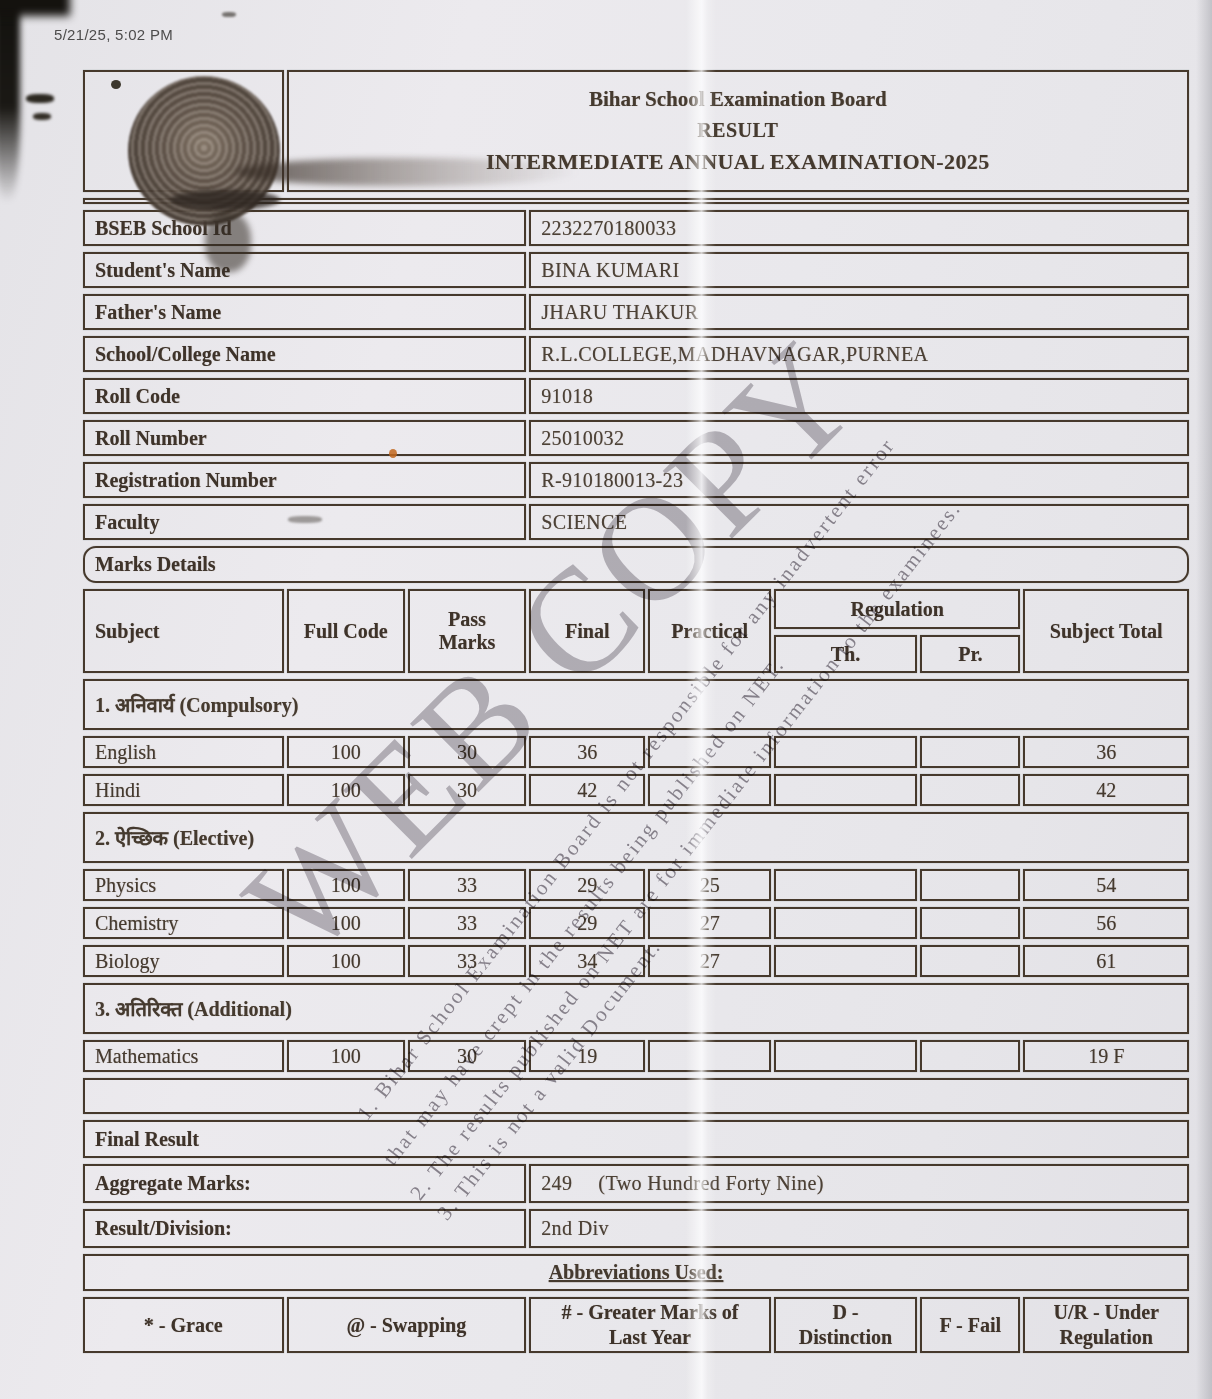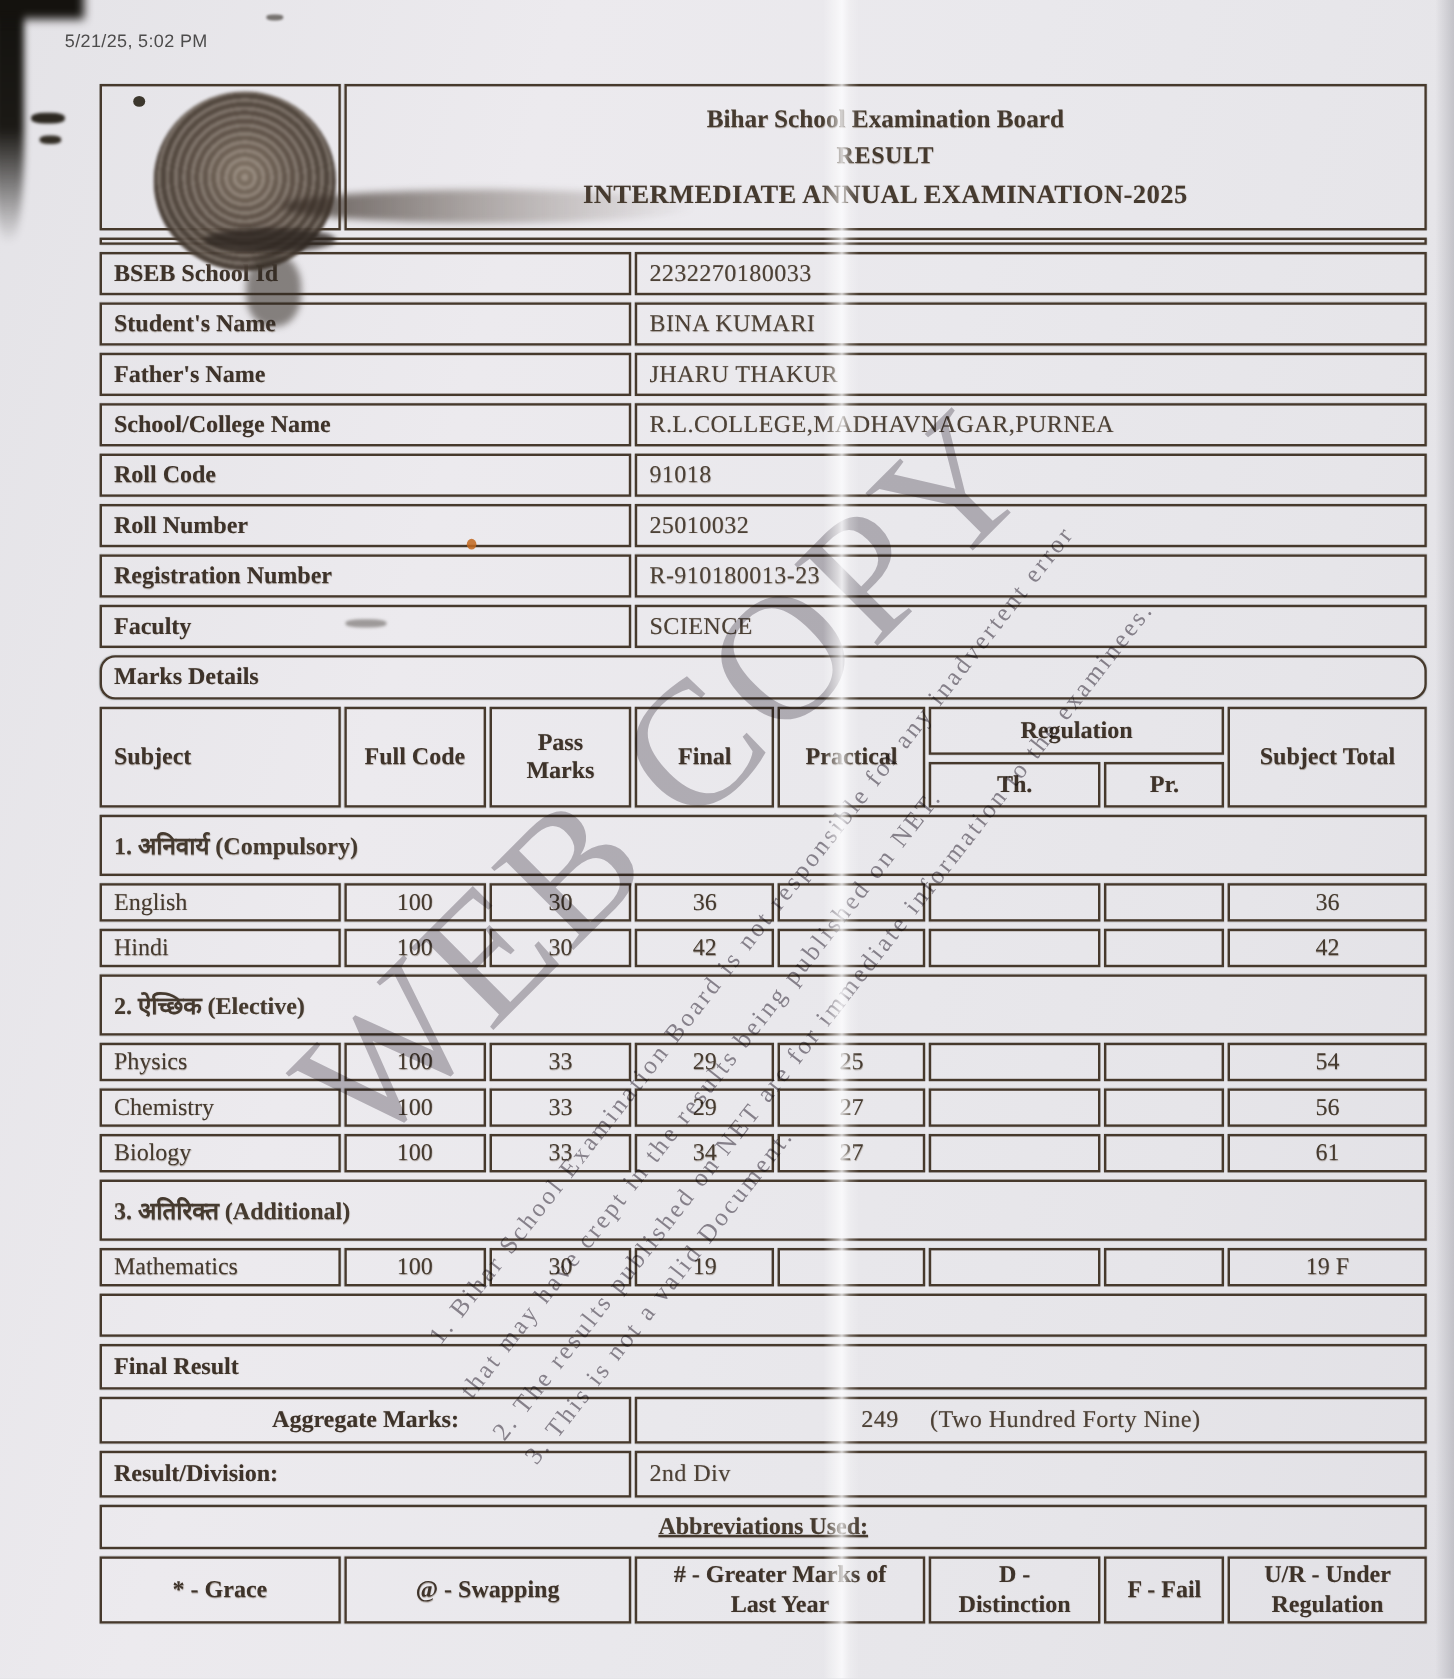--- a/index.html
+++ b/index.html
@@ -37,21 +37,21 @@
   .c{text-align:center;padding:1px 2px;}
   .r-head td{height:122px;}
   .r-info td{height:36px;}
   .r-md td{height:37px;border-radius:13px;}
   .r-h1 td{height:40px;}
   .r-h2 td{height:38px;}
   .r-sec td{height:51px;}
   .r-sub td{height:32px;}
   .r-empty td{height:36px;}
   .r-final td{height:38px;}
-  .r-agg td{height:39px;text-align:center;}
+  .r-agg td{height:39px;}
   .r-div td{height:39px;}
   .r-abt td{height:37px;}
   .r-abbr td{height:52px;font-size:19px;line-height:1.25;}
   .title-cell{text-align:center;font-weight:bold;line-height:1.5;}
   .title-cell .t1{font-size:21px;}
   .title-cell .t2{font-size:20px;letter-spacing:.5px;}
   .title-cell .t3{font-size:22px;letter-spacing:.4px;}
   .value{letter-spacing:.4px;color:#4c4136;}
   .sec-title{font-weight:bold;font-family:"Liberation Serif","DejaVu Sans",serif;}
   .abbr-title{text-align:center;}

